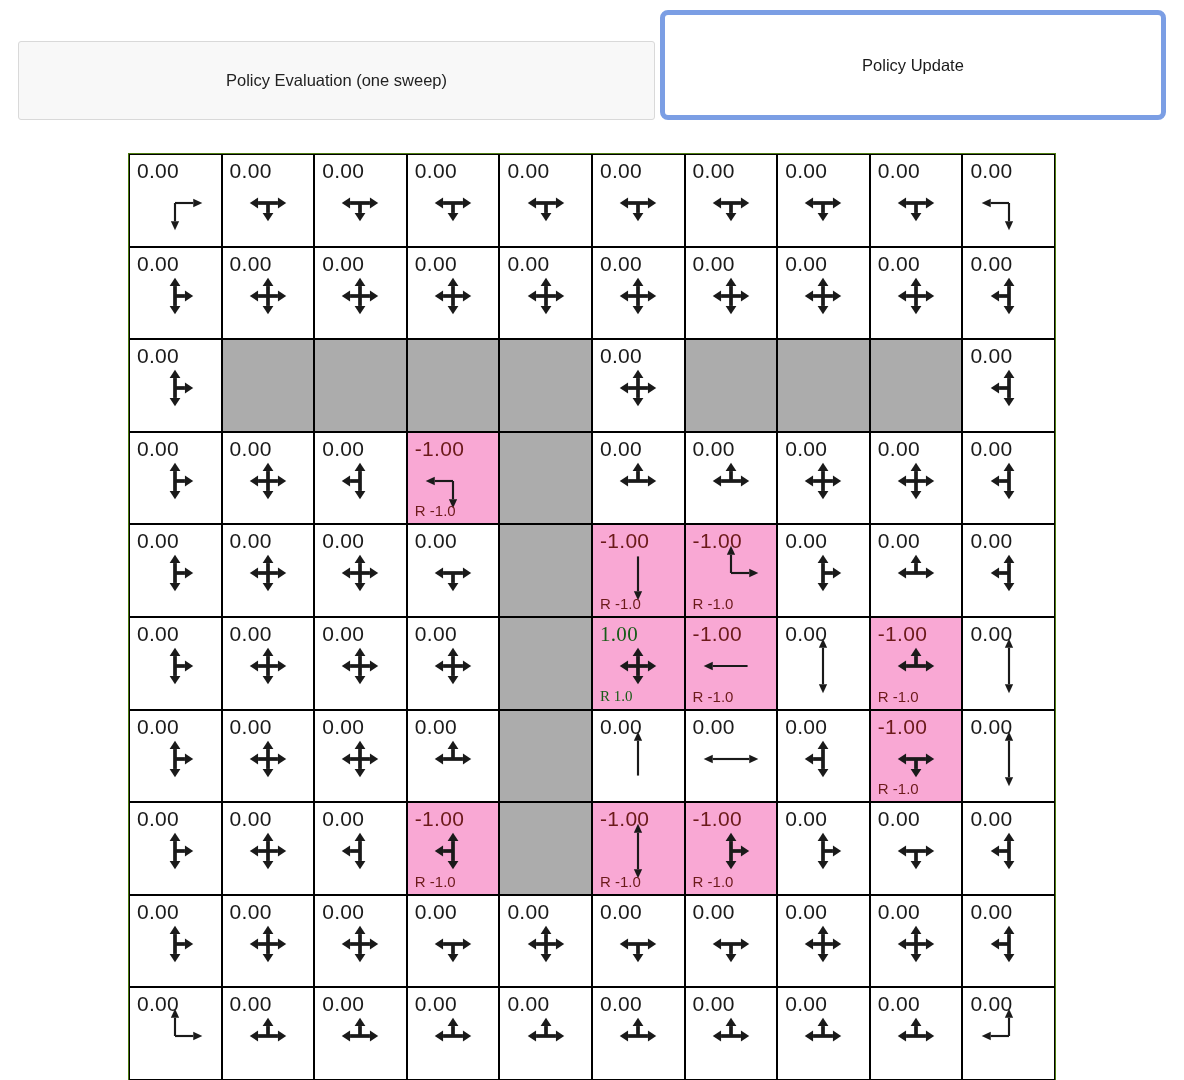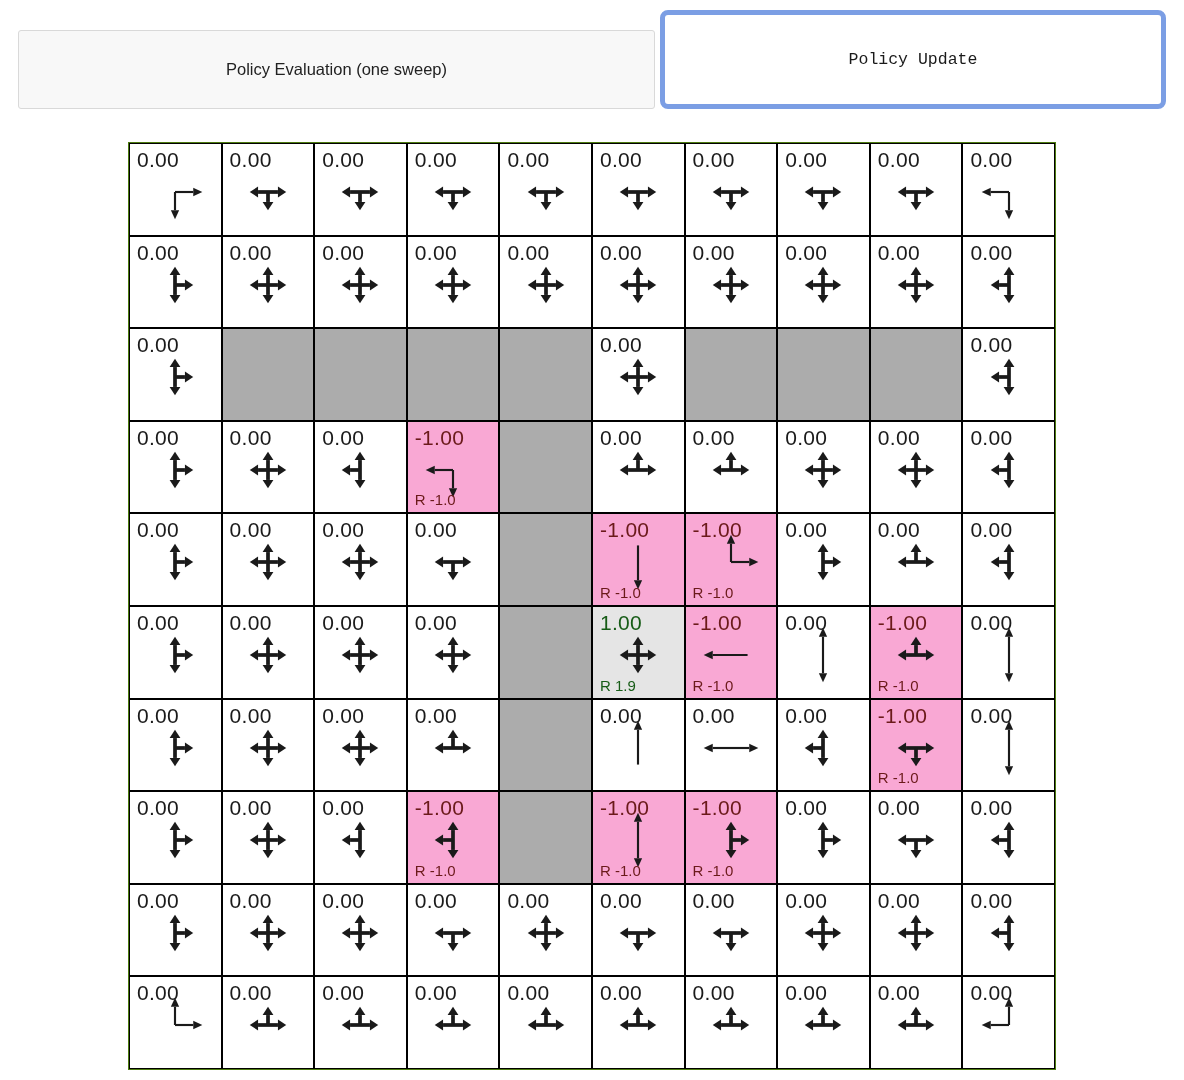--- a/index.html
+++ b/index.html
@@ -8,35 +8,35 @@
   
   .toolbar { display:flex; gap:5px; padding:10px 18px 0 18px; align-items:flex-end; }
   .btn {
     height:79px; margin-top:6px; flex:1 1 0; background:#f8f8f8;
     border:1px solid #d9d9d9; border-radius:3px; font-size:16.5px; color:#222;
     display:flex; align-items:center; justify-content:center;
     font-family:"Liberation Sans","DejaVu Sans",sans-serif; cursor:pointer;
   }
   .btn:first-child { flex:1.28 1 0; }
   .btn.active {
-    margin-top:0; height:99px; background:#ffffff;
-    border:5px solid #7b9ee4; border-radius:8px; color:#1a1a1a;font-family:Liberation Mono, monospace;
+    margin-top:0; height:110px; background:#ffffff;
+    border:5px solid #7b9ee4; border-radius:8px; color:#1a1a1a;
   }
 
   
   .grid {
     width:928px; margin:33px auto 5px auto;
     border:1px solid #4d7c0f;
     display:grid; grid-template-columns:repeat(10, 1fr); grid-auto-rows:92.6px;
     background:#fff;
   }
   .cell { position:relative; border:1px solid #000; background:#fff; }
   .cell.w { background:#acacac; }
   .cell.r { background:#f9a8d4; }
-  .cell.g { background:#e5e5e5; }
+  .cell.g { background:#f9a8d4;font-family:Liberation Serif, serif; }
   .val {
     position:absolute; top:4px; left:7px; font-size:21px; color:#1a1a1a;
     letter-spacing:0.3px; white-space:nowrap;
   }
   .cell.r .val, .cell.r .rew { color:#6b1a1a; }
   .cell.g .val, .cell.g .rew { color:#175c17; }
   .rew { position:absolute; bottom:4px; left:7px; font-size:15px; white-space:nowrap; }
   .arrows {
     position:absolute; left:50%; top:53%; width:58px; height:58px;
     transform:translate(-50%,-50%); overflow:visible;
@@ -586,21 +586,21 @@
       <svg viewBox="0 0 70 70" class="arrows">
         <line x1="35" y1="35" x2="35" y2="23" stroke="#1a1a1a" stroke-width="4.5"></line>
         <polygon points="35,13 41.5,23 28.5,23" fill="#1a1a1a"></polygon>
         <line x1="35" y1="35" x2="35" y2="47" stroke="#1a1a1a" stroke-width="4.5"></line>
         <polygon points="35,57 28.5,47 41.5,47" fill="#1a1a1a"></polygon>
         <line x1="35" y1="35" x2="23" y2="35" stroke="#1a1a1a" stroke-width="4.5"></line>
         <polygon points="13,35 23,28.5 23,41.5" fill="#1a1a1a"></polygon>
         <line x1="35" y1="35" x2="47" y2="35" stroke="#1a1a1a" stroke-width="4.5"></line>
         <polygon points="57,35 47,41.5 47,28.5" fill="#1a1a1a"></polygon>
       </svg>
-      <div class="rew">R 1.9</div>
+      <div class="rew">R 1.0</div>
     </div>
     <div class="cell r">
       <div class="val">-1.00</div>
       <svg viewBox="0 0 70 70" class="arrows">
         <line x1="55" y1="35" x2="13" y2="35" stroke="#1a1a1a" stroke-width="2.6"></line>
         <polygon points="2,35 13,30 13,40" fill="#1a1a1a"></polygon>
       </svg>
       <div class="rew">R -1.0</div>
     </div>
     <div class="cell n">

